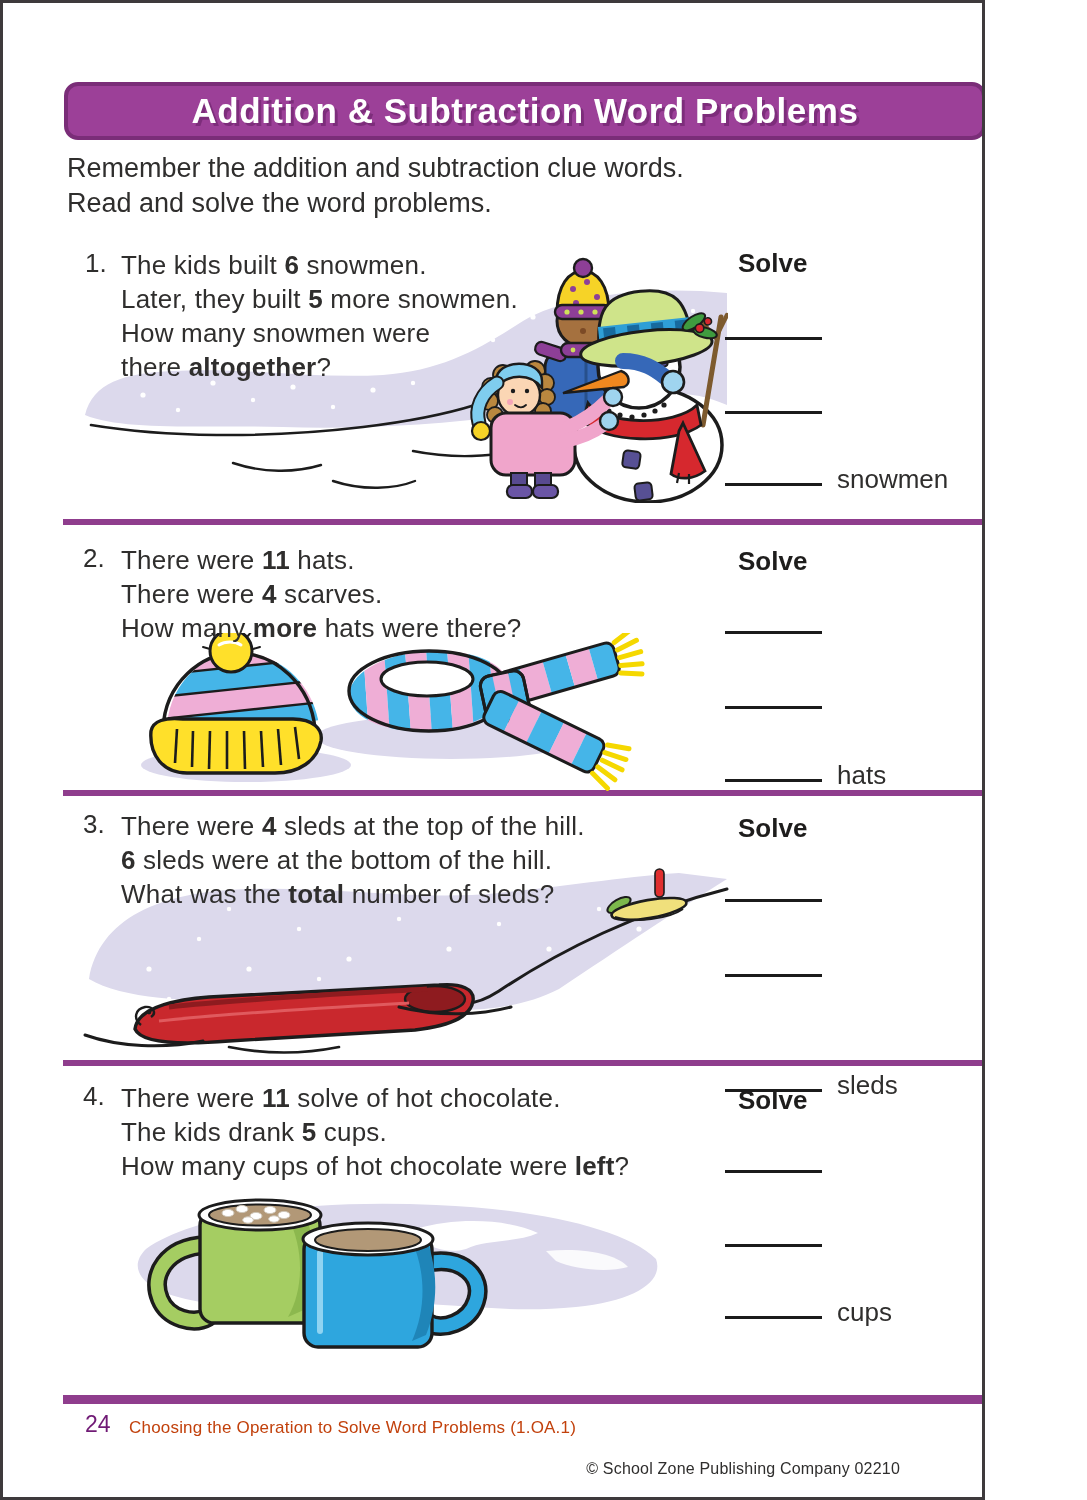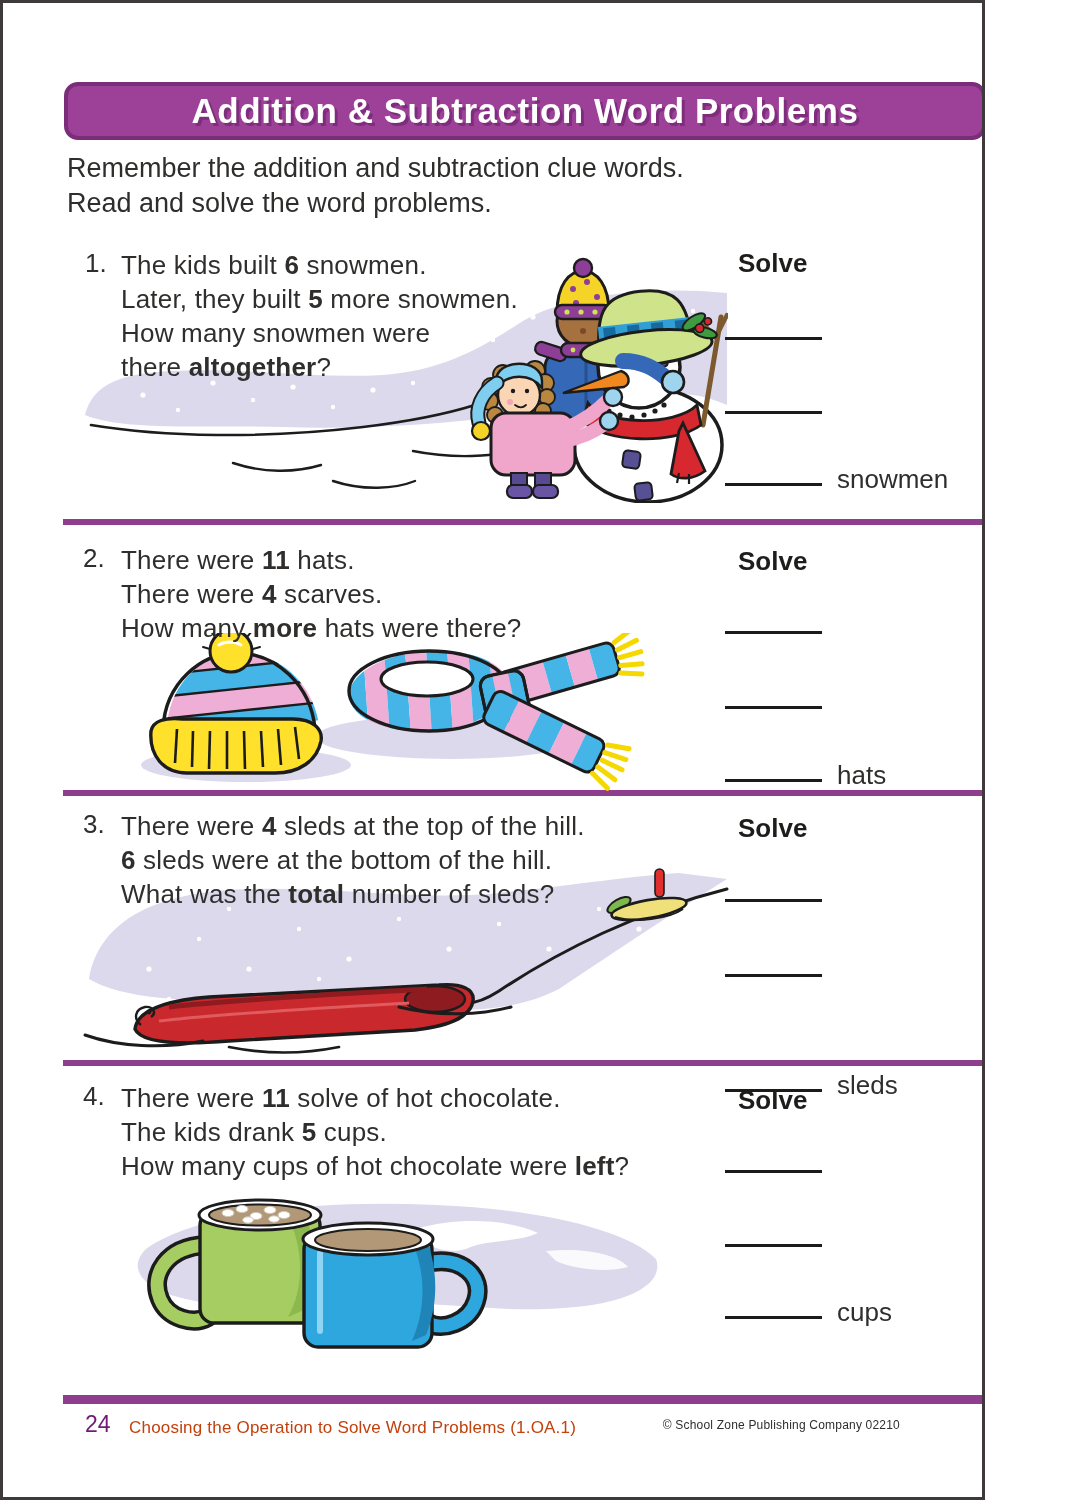--- a/index.html
+++ b/index.html
@@ -19,21 +19,21 @@
   .problem-line b{font-weight:700;}
   .solve{position:absolute;left:735px;font-size:26px;font-weight:700;color:#1e1d1c;z-index:3;}
   .answer-row{position:absolute;left:722px;height:28px;display:flex;align-items:flex-end;z-index:3;}
   .blank{display:inline-block;width:97px;height:100%;border-bottom:3px solid #1b1b1b;}
   .unit{font-size:26px;color:var(--body_text,#2f2e2d);margin-left:15px;line-height:1;
         transform:translateY(6px);}
   .divider{position:absolute;left:60px;width:968px;height:6px;background:var(--divider,#8f3d8d);}
   .footer-bar{position:absolute;left:60px;top:1392px;width:968px;height:9px;background:var(--divider,#8f3d8d);}
   .footer-page{position:absolute;left:82px;top:1408px;font-size:23px;color:#701a75;}
   .footer-left{position:absolute;left:126px;top:1415px;font-size:17px;color:#c2410c;letter-spacing:.2px;}
-  .footer-right{position:absolute;right:82px;top:1415px;font-size:12px;color:#2f2e2d;letter-spacing:.2px;}
+  .footer-right{position:absolute;right:82px;top:1457px;font-size:16px;color:#2f2e2d;letter-spacing:.2px;}
   .illus{position:absolute;z-index:1;}
 </style>
 </head>
 <body>
 
 <div class="page">
 
   <div class="banner">
     <span>Addition &amp; Subtraction Word Problems</span>
   </div>

